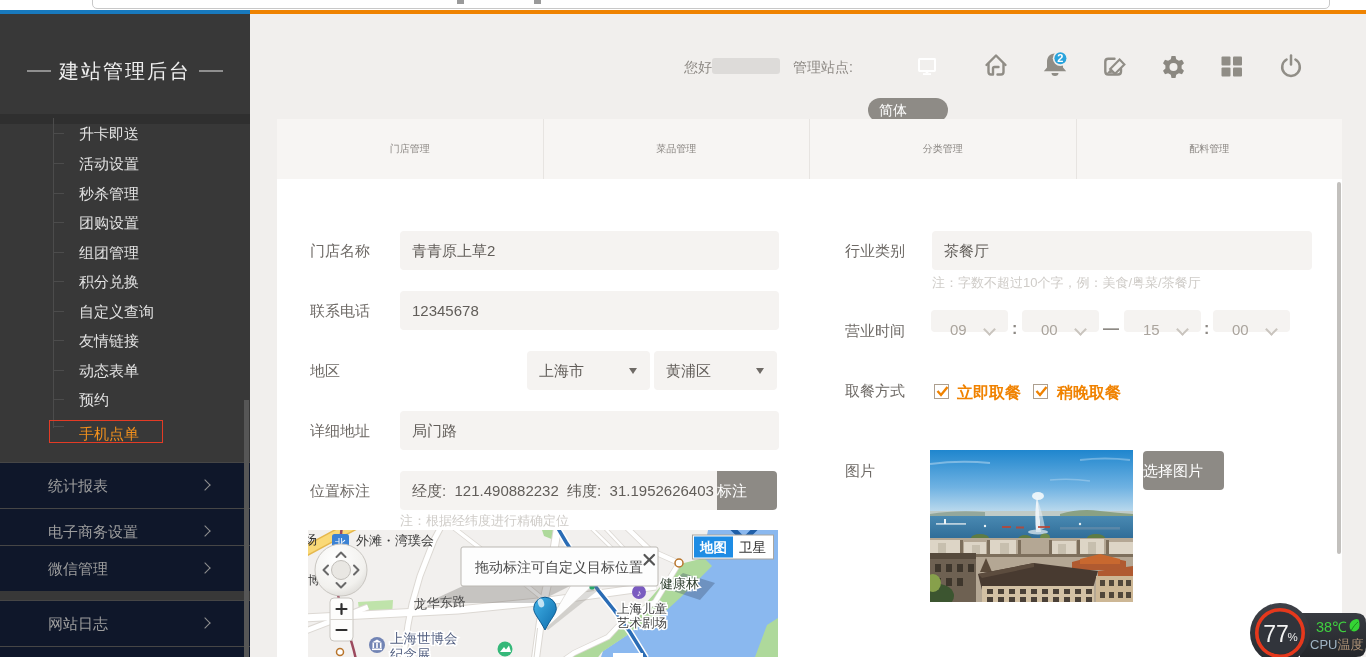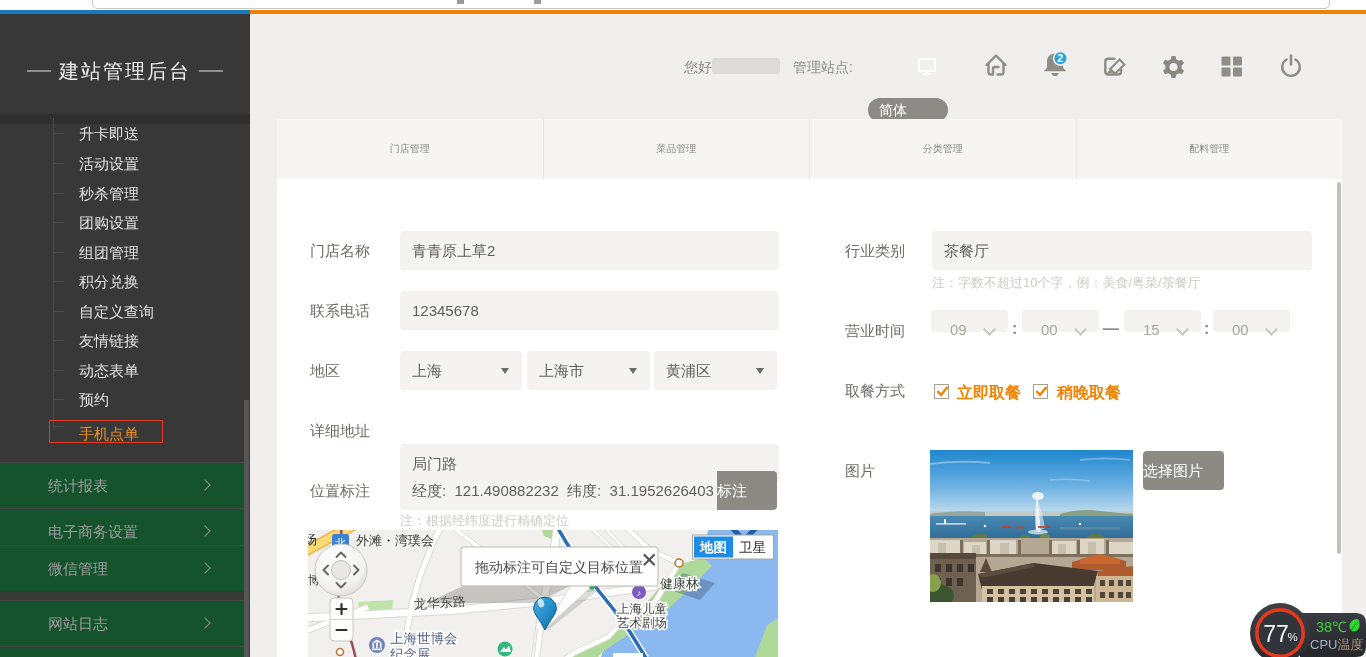--- a/index.html
+++ b/index.html
@@ -13,21 +13,21 @@
 #orangeline { position:absolute; top:10px; left:250px; width:1116px; height:4px; background:#ef8301; }
 
 #sidebar { position:absolute; top:14px; left:0; width:250px; height:643px; background:#383838; overflow:hidden; }
 #sbtitle { position:absolute; top:33px; left:0; width:250px; height:48px; display:flex; align-items:center; justify-content:center; color:#efefef; font-size:20px; letter-spacing:2px; }
 #sbtitle .dash { width:24px; height:2px; background:#8f8f8f; margin:0 8px; }
 #sbshade { position:absolute; top:100px; left:0; width:250px; height:10px; background:#2f2f2f; }
 .treeline { position:absolute; left:53px; width:1px; background:#4c4c4c; }
 .mitem { position:absolute; left:79px; color:#e2e2e2; font-size:15px; white-space:nowrap; }
 .tick { position:absolute; left:53px; width:11px; height:1px; background:#4c4c4c; }
 #selbox { position:absolute; left:49px; top:406px; width:114px; height:23px; border:1px solid #e33b25; }
-.sect { position:absolute; left:0; width:252px; height:46px; background:#14532d; border-top:1px solid #464646; color:#9d9d9d; font-size:15px; line-height:46px; padding-left:48px; }
+.sect { position:absolute; left:0; width:252px; height:46px; background:#0f172a; border-top:1px solid #464646; color:#9d9d9d; font-size:15px; line-height:46px; padding-left:48px; }
 .sect .chev { position:absolute; right:43px; top:18px; width:8px; height:8px; border-top:1.5px solid #909090; border-right:1.5px solid #909090; transform:rotate(45deg); }
 #sbscroll { position:absolute; left:244px; top:386px; width:5px; height:257px; background:#565656; }
 
 .topbar-text { position:absolute; color:#8d8984; font-size:14px; white-space:nowrap; }
 #redact { position:absolute; left:712px; top:58px; width:68px; height:16px; background:#dddbd9; border-radius:3px; }
 #langpill { position:absolute; left:868px; top:54px; width:80px; height:24px; background:#8e8b86; border-radius:12px; color:#fff; font-size:14px; line-height:24px; text-align:left; padding-left:11px;margin-top:44px; }
 .topicon { position:absolute; top:55px; }
 
 #tabbar { position:absolute; left:277px; top:119px; width:1065px; height:60px; background:#f7f5f3; display:flex; }
 #tabbar .tab { flex:1; text-align:center; line-height:60px; color:#8a8682; font-size:10px; border-right:1px solid #e7e4e1; }
@@ -148,25 +148,24 @@
     <div class="tab">配料管理</div>
   </div>
   <div id="panel"></div>
   <div id="pscroll"></div>
 
   <div class="flabel" style="left:310px;top:242px;">门店名称</div>
   <div class="finput" style="left:400px;top:231px;width:379px;">青青原上草2</div>
   <div class="flabel" style="left:310px;top:302px;">联系电话</div>
   <div class="finput" style="left:400px;top:291px;width:379px;">12345678</div>
   <div class="flabel" style="left:310px;top:362px;">地区</div>
-  <div class="fsel" style="left:400px;top:351px;width:122px;">上海<span class="arr"></span></div>
   <div class="fsel" style="left:527px;top:351px;width:123px;">上海市<span class="arr"></span></div>
   <div class="fsel" style="left:654px;top:351px;width:123px;">黄浦区<span class="arr"></span></div>
   <div class="flabel" style="left:310px;top:422px;">详细地址</div>
-  <div class="finput" style="left:400px;top:411px;width:379px;margin-top:33px;">局门路</div>
+  <div class="finput" style="left:400px;top:411px;width:379px;">局门路</div>
   <div class="flabel" style="left:310px;top:482px;">位置标注</div>
   <div class="finput" style="left:400px;top:471px;width:317px;border-radius:4px 0 0 4px;">经度:&nbsp;&nbsp;121.490882232&nbsp;&nbsp;纬度:&nbsp;&nbsp;31.1952626403</div>
   <div class="gbtn" style="left:717px;top:471px;width:60px;height:39px;line-height:39px;border-radius:0 4px 4px 0;">标注</div>
   <div class="fnote" style="left:400px;top:512px;">注：根据经纬度进行精确定位</div>
 
   <div id="mapbox" class="abs" style="left:308px;top:530px;width:470px;height:127px;overflow:hidden;">
   <svg width="470" height="130" viewBox="0 0 470 130">
     <defs>
       <radialGradient id="pang" cx="40%" cy="30%" r="80%">
         <stop offset="0%" stop-color="#ffffff"></stop>

